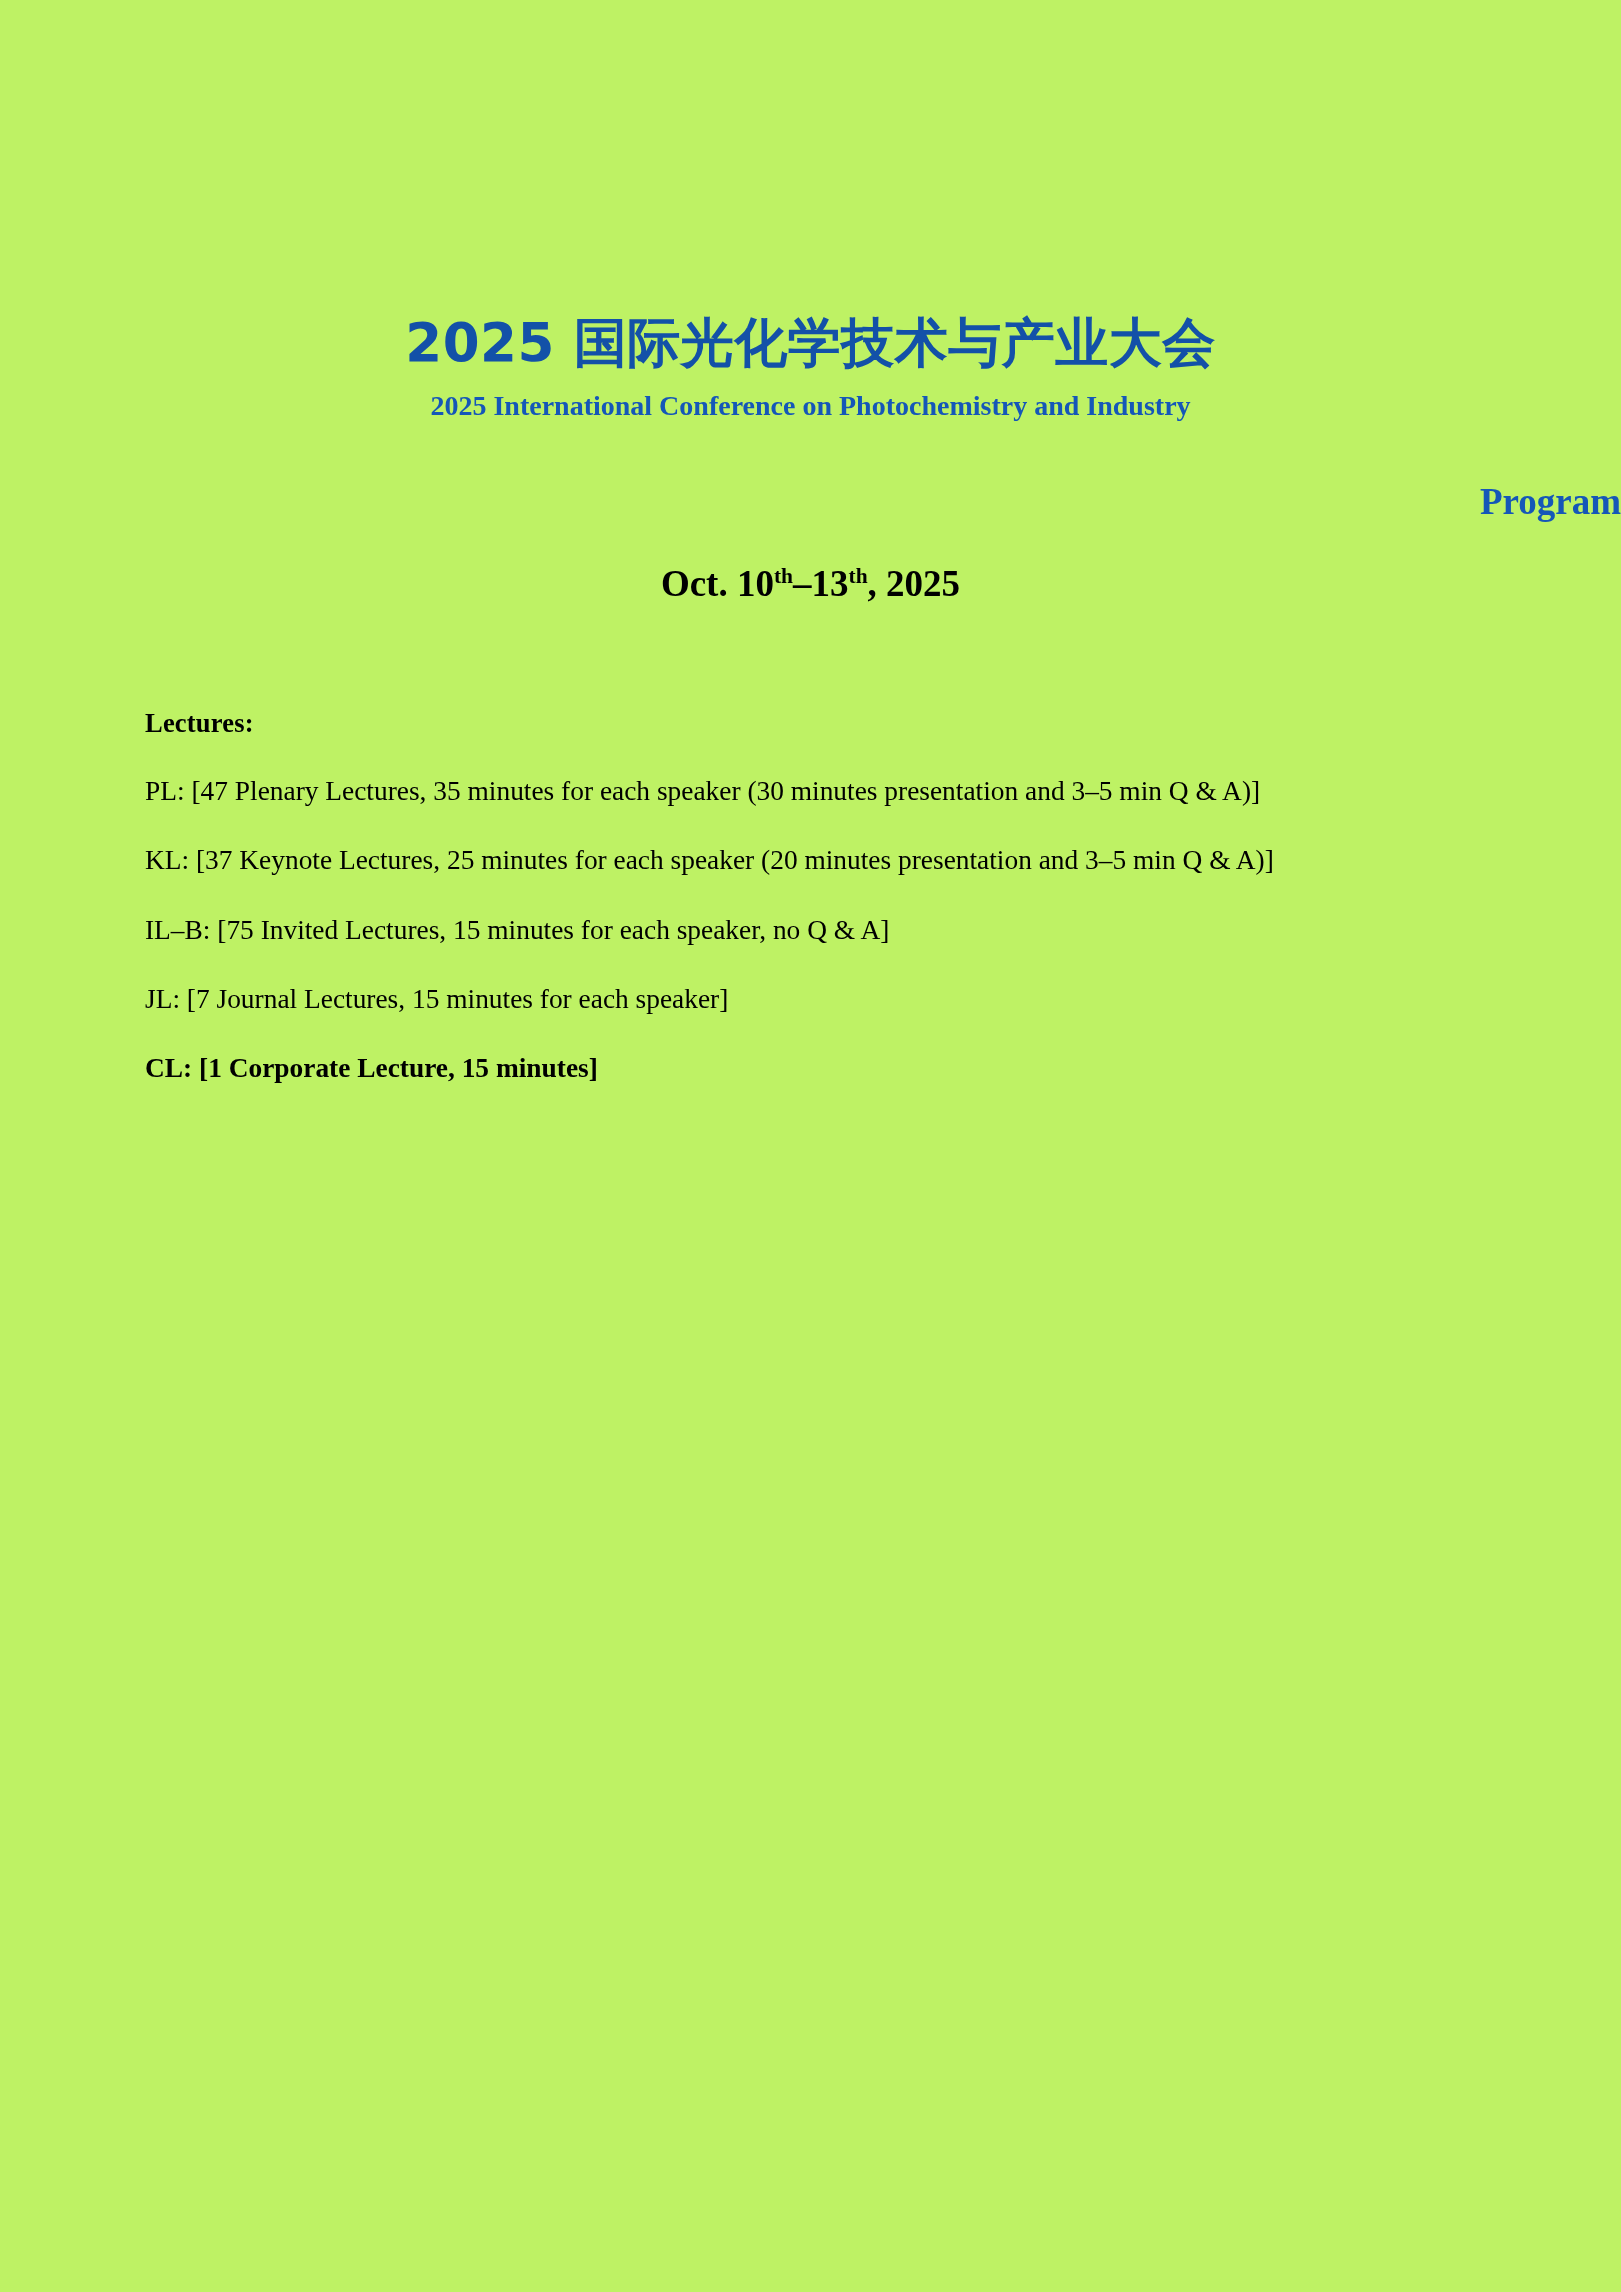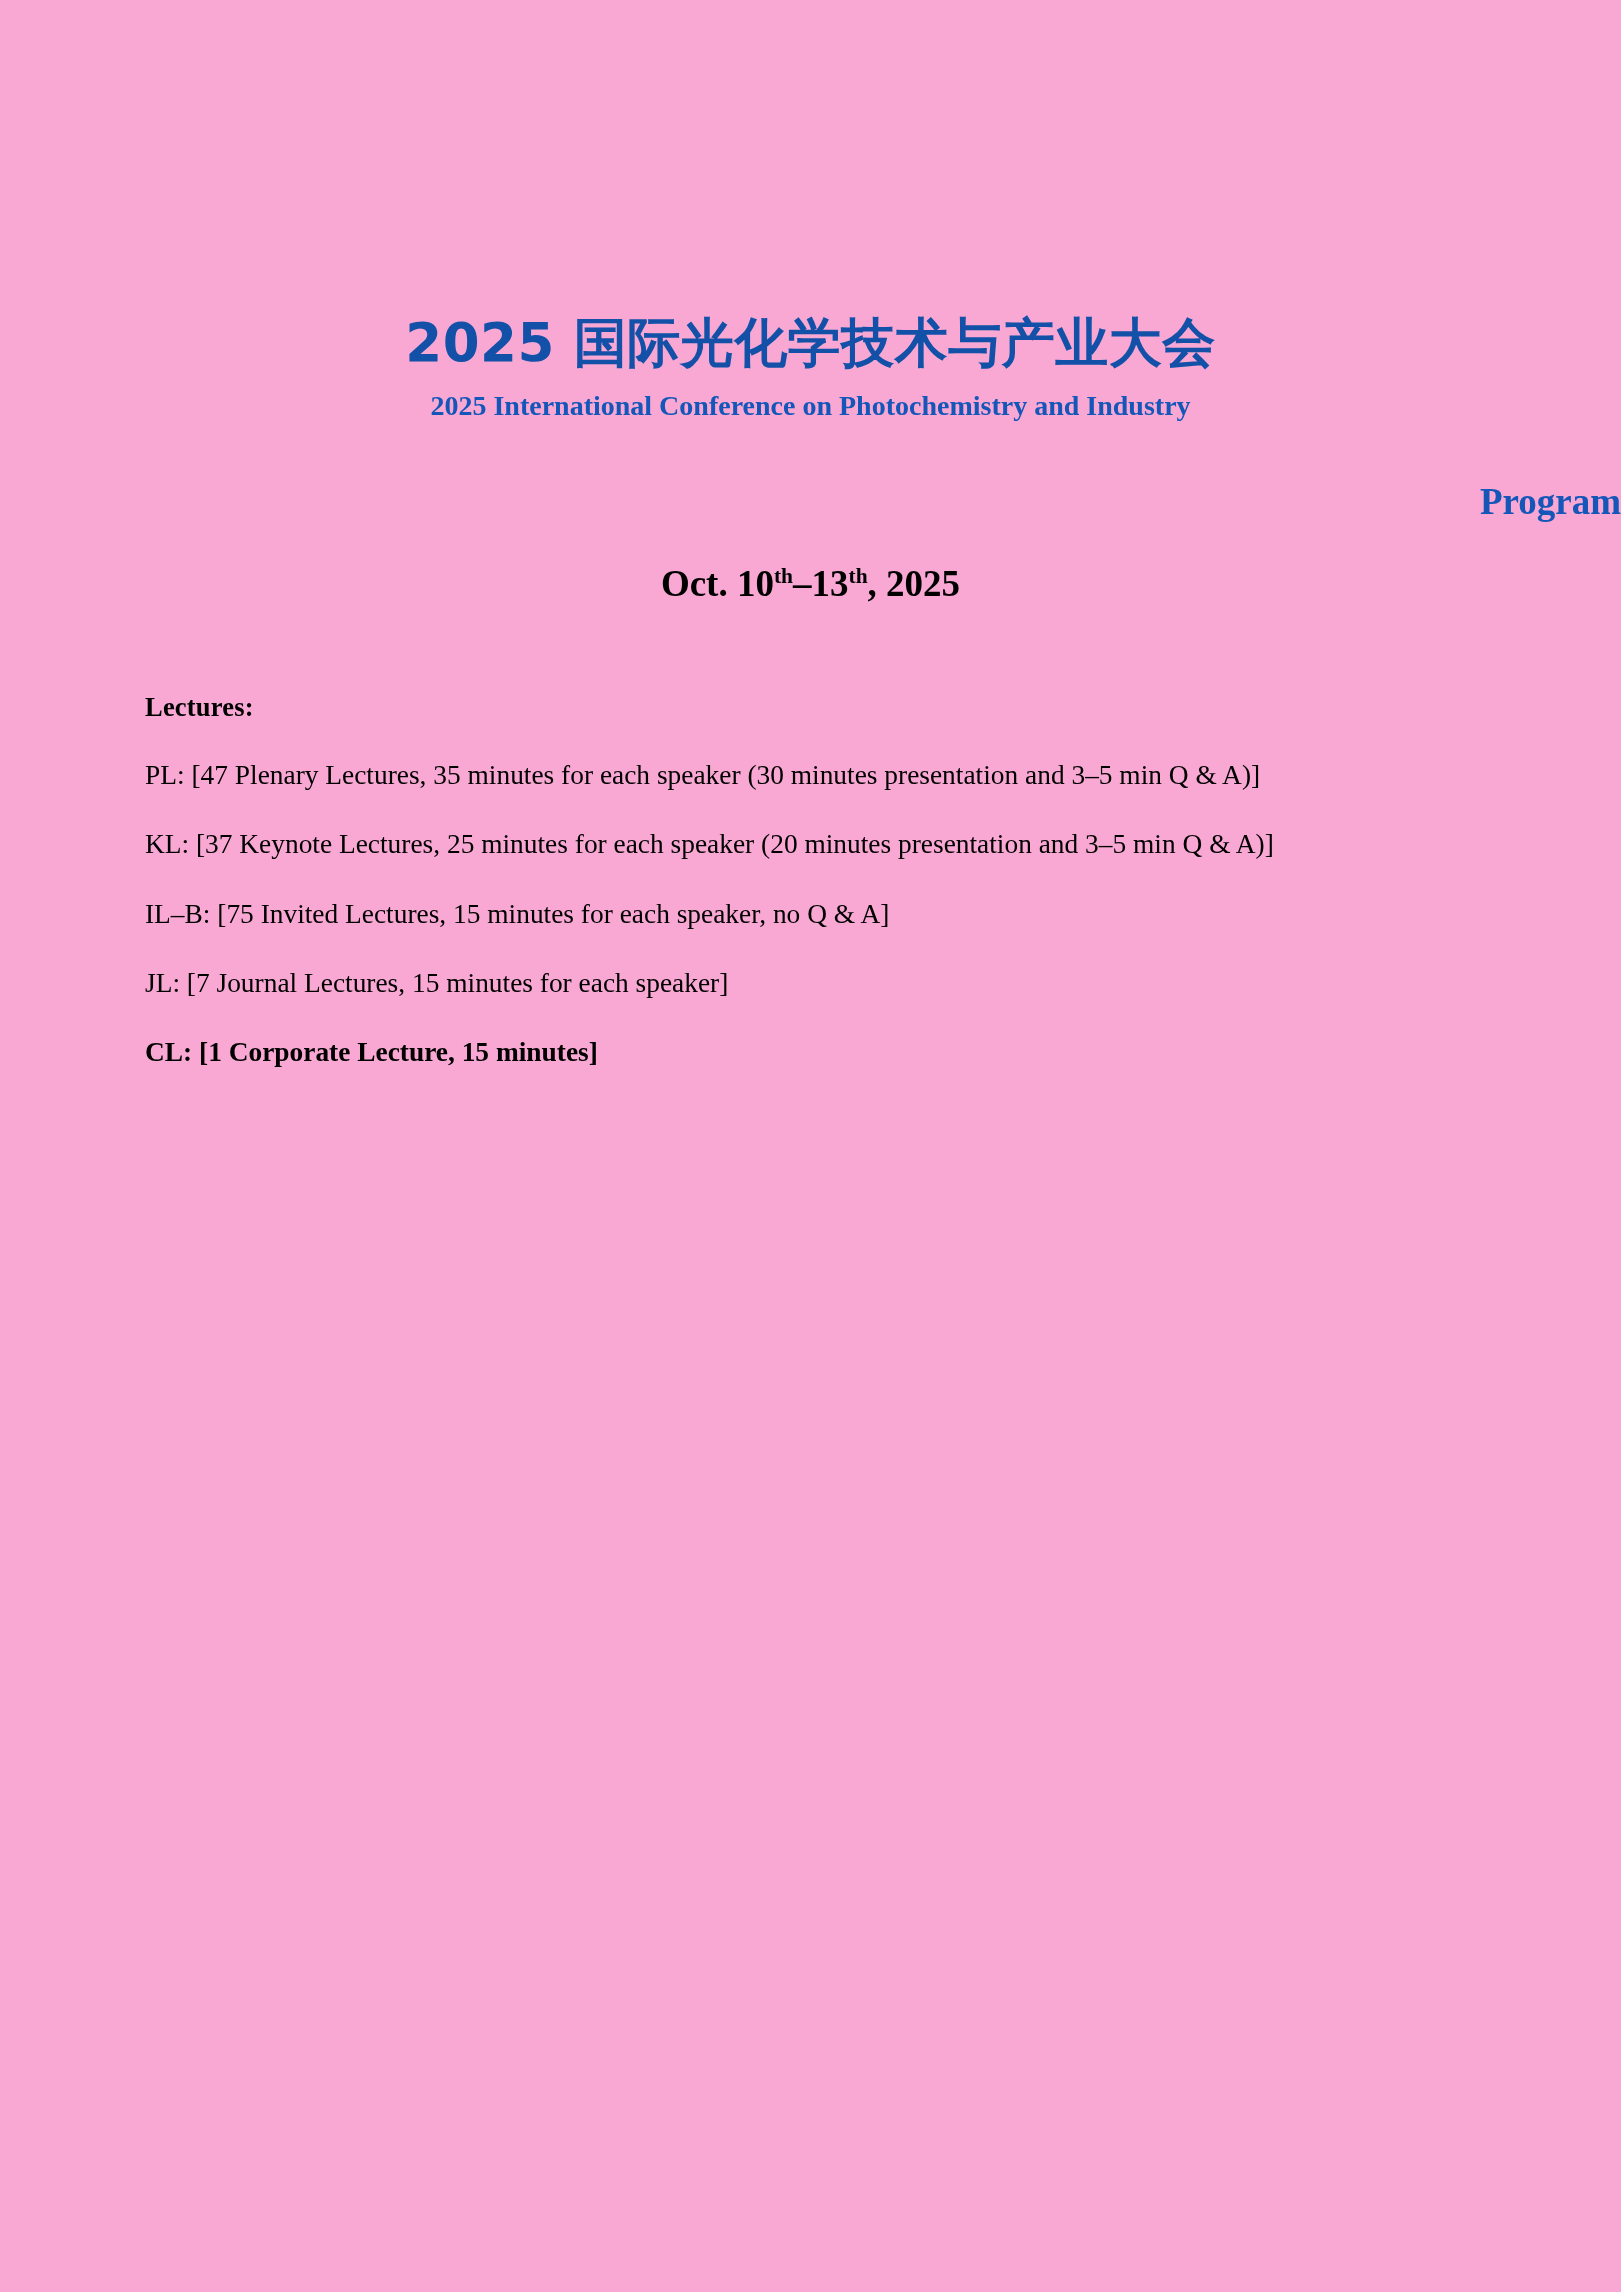--- a/index.html
+++ b/index.html
@@ -12,21 +12,21 @@
     height: 2293px;
     position: relative;
     font-family: "Liberation Serif", "DejaVu Serif", serif;
     color: #000000;
     overflow: hidden;
   }
 
   .page {
     position: absolute;
     inset: 0;
-    background: #f9a8d4;
+    background: #bef264;
   }
 
   
   .title-block {
     position: absolute;
     left: 0;
     right: 0;
     top: 312px;
     text-align: center;
   }
@@ -72,21 +72,21 @@
   .date-line sup {
     font-size: 0.58em;
     vertical-align: super;
     line-height: 0;
   }
 
   
   .lectures-block {
     position: absolute;
     left: 145px;
-    top: 692px;
+    top: 708px;
     width: 1372px;
   }
 
   .lectures-heading {
     font-family: "Liberation Serif", "DejaVu Serif", serif;
     font-weight: 700;
     font-size: 26.5px;
     color: #000000;
     margin: 0 0 35px 0;
     letter-spacing: 0.2px;

